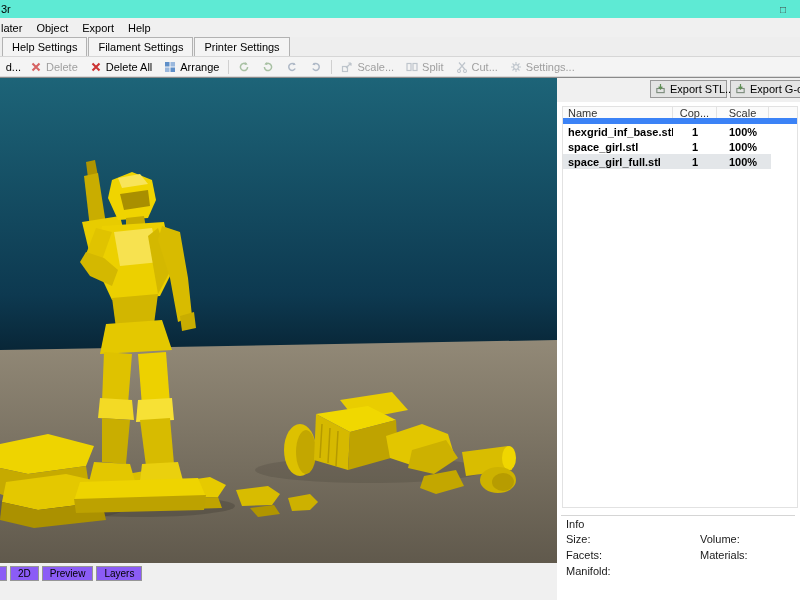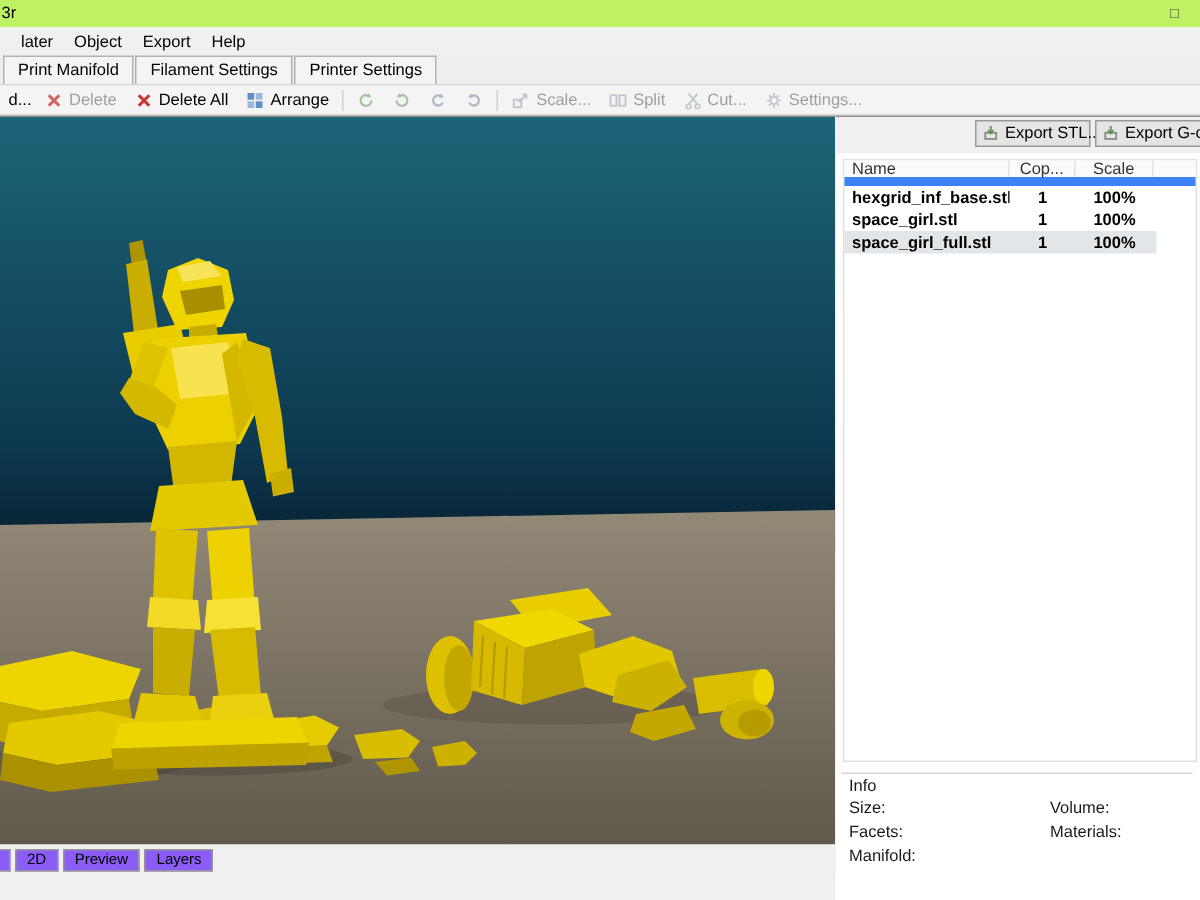--- a/index.html
+++ b/index.html
@@ -4,28 +4,28 @@
 <style>
   * { box-sizing: border-box; }
   html, body { margin: 0; padding: 0; }
   body {
     width: 800px; height: 600px; overflow: hidden; position: relative;
     background: #f0f0f0; color: #000;
     font-family: "Liberation Sans", sans-serif; font-size: 11px;
   }
 
   
-  .titlebar { position: absolute; left: 0; top: 0; width: 800px; height: 18px; background: #bef264; }
+  .titlebar { position: absolute; left: 0; top: 0; width: 800px; height: 18px; background: #5eead4; }
   .title-text { position: absolute; left: 1px; top: 3px; font-size: 11px; color: #000; }
   .win-btn { position: absolute; top: 0; width: 34px; height: 18px; display: flex; align-items: center; justify-content: center; font-size: 10px; color: #444; }
   .btn-max { right: 0; }
 
   .menubar { position: absolute; left: 0; top: 18px; width: 800px; height: 19px; background: #f0f0f0; display: flex; align-items: center; }
   .menu-item { padding: 0 7px; height: 100%; display: flex; align-items: center; cursor: default; }
-  .menu-item.first { padding-left: 14px; }
+  .menu-item.first { padding-left: 1px; }
 
   .tabstrip { position: absolute; left: 0; top: 37px; width: 800px; height: 20px; background: #eeeeee; display: flex; align-items: flex-end; padding-left: 2px; border-bottom: 1px solid #d6d6d6; }
   .settings-tab { height: 19px; display: flex; align-items: center; padding: 0 9px; background: #f4f4f4; border: 1px solid #b2b2b2; border-bottom: none; margin-right: 1px; }
 
   .toolbar { position: absolute; left: 0; top: 57px; width: 800px; height: 20px; background: #f4f4f4; border-bottom: 1px solid #d9d9d9; display: flex; align-items: center; }
   .tb-btn { display: flex; align-items: center; gap: 4px; height: 18px; padding: 0 5px; margin: 0 1px; white-space: nowrap; }
   .tb-btn.disabled { color: #9f9f9f; }
   .tb-btn.partial { width: 22px; overflow: hidden; justify-content: flex-end; padding: 0 2px; }
   .tb-sep { width: 1px; height: 14px; background: #d0d0d0; margin: 0 3px; }
   .ticon { width: 12px; height: 12px; flex: 0 0 auto; }
@@ -78,21 +78,21 @@
 </div>
 
 <div class="menubar">
   <div class="menu-item first">later</div>
   <div class="menu-item">Object</div>
   <div class="menu-item">Export</div>
   <div class="menu-item">Help</div>
 </div>
 
 <div class="tabstrip">
-  <div class="settings-tab">Print Manifold</div>
+  <div class="settings-tab">Help Settings</div>
   <div class="settings-tab">Filament Settings</div>
   <div class="settings-tab">Printer Settings</div>
 </div>
 
 <div class="toolbar">
 
   <div class="tb-btn partial">
     <span>d...</span>
   </div>
 

